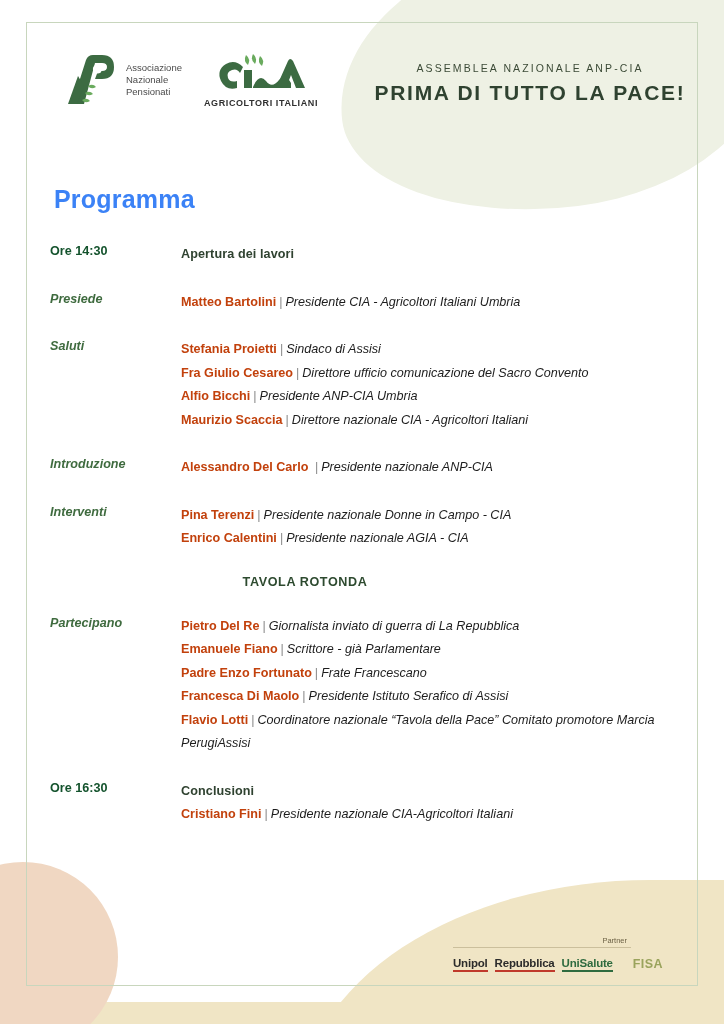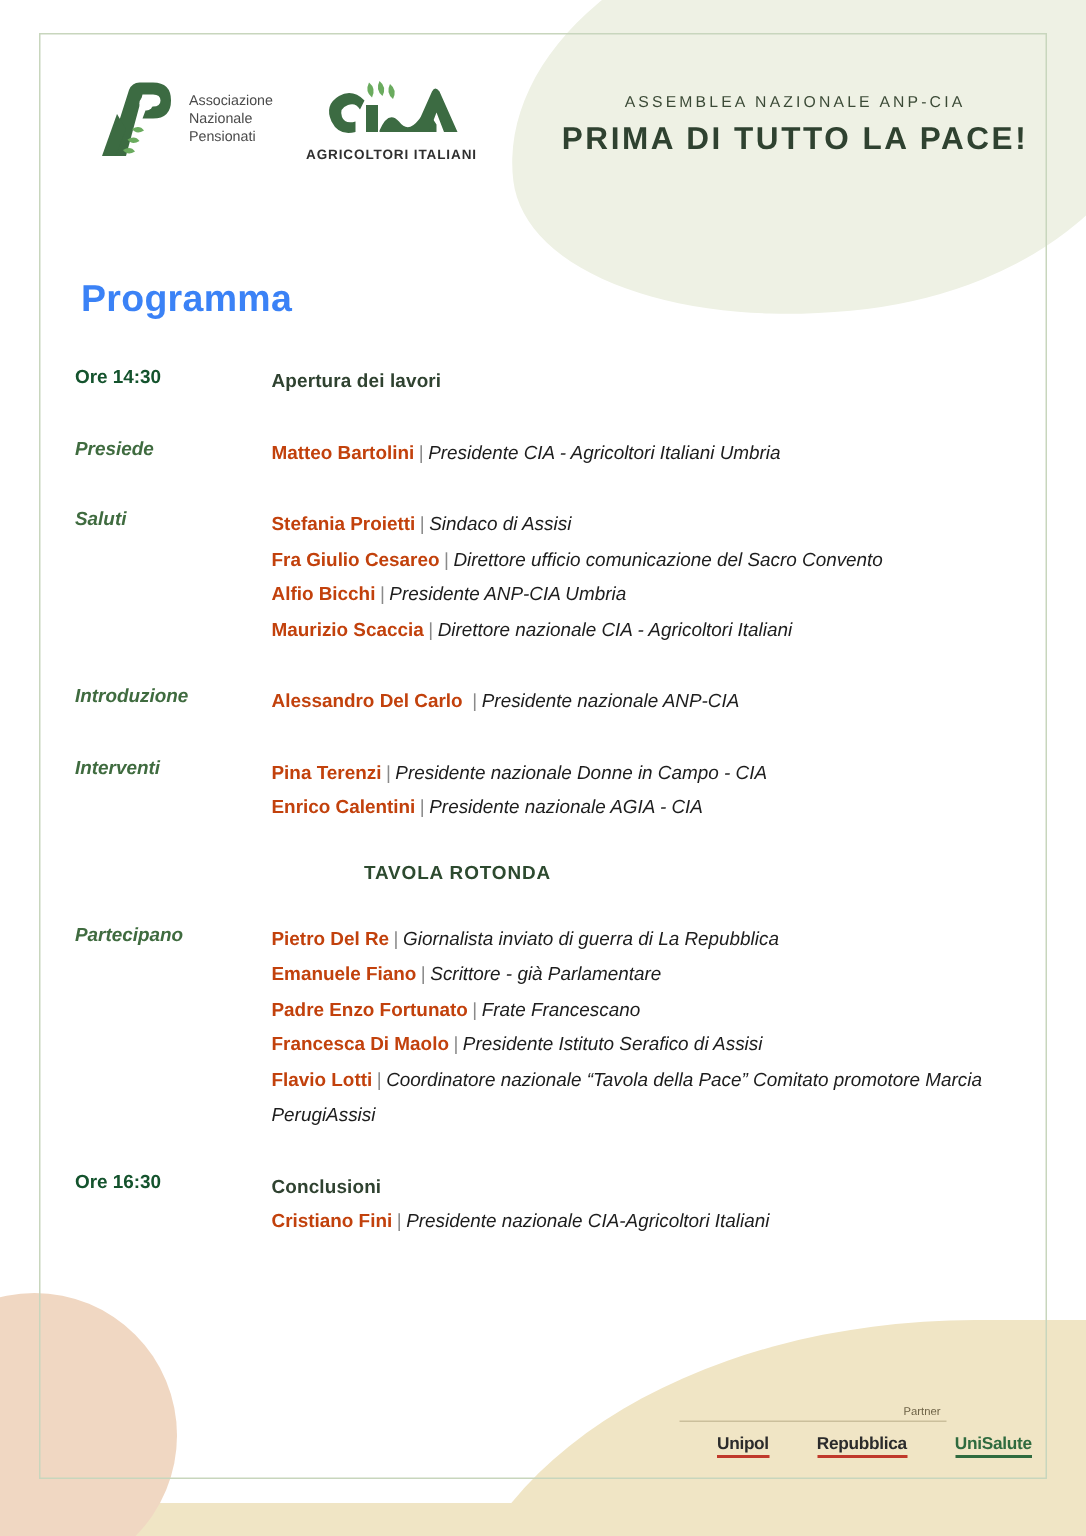--- a/index.html
+++ b/index.html
@@ -234,21 +234,20 @@
     display: flex;
     align-items: center;
     gap: 7px;
   }
   .plogo {
     font-size: 11.5px;
     font-weight: bold;
     letter-spacing: -0.2px;
     position: relative;
     padding-bottom: 3px;
-    margin-left: 25px;
   }
   .plogo.unipol { color: #2b2b2b; }
   .plogo.unipolsai { color: #2b2b2b; }
   .plogo.unisalute { color: #2f6b3f; }
   .plogo.unipol::after,
   .plogo.unipolsai::after {
     content: "";
     position: absolute;
     left: 0; right: 0; bottom: 0;
     height: 1.6px;

